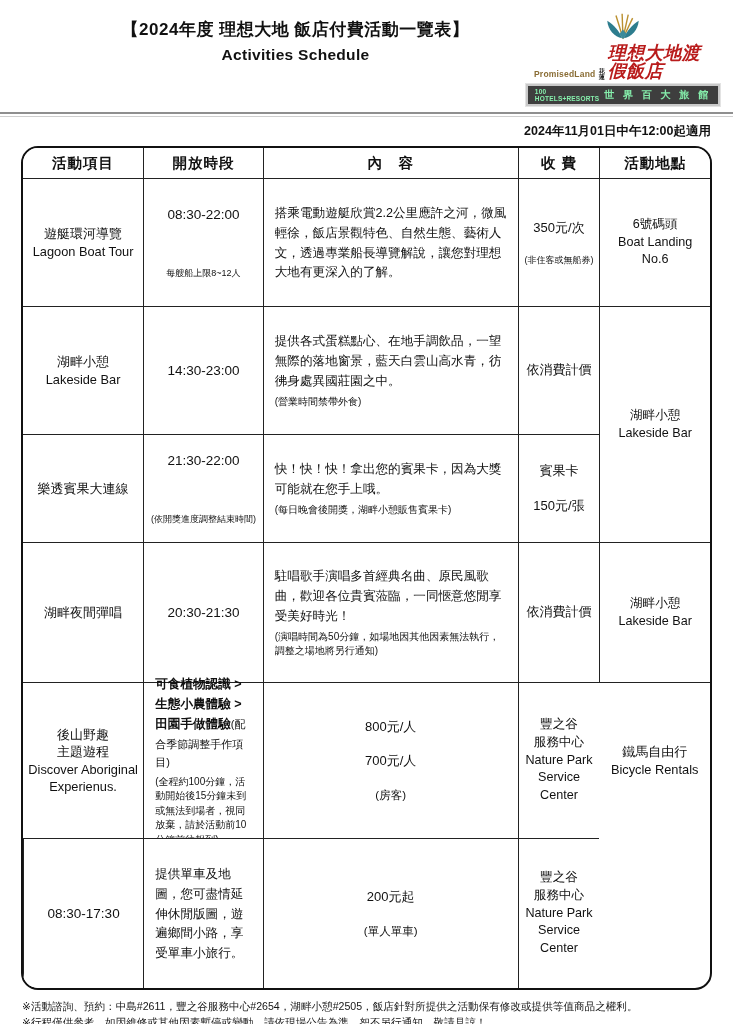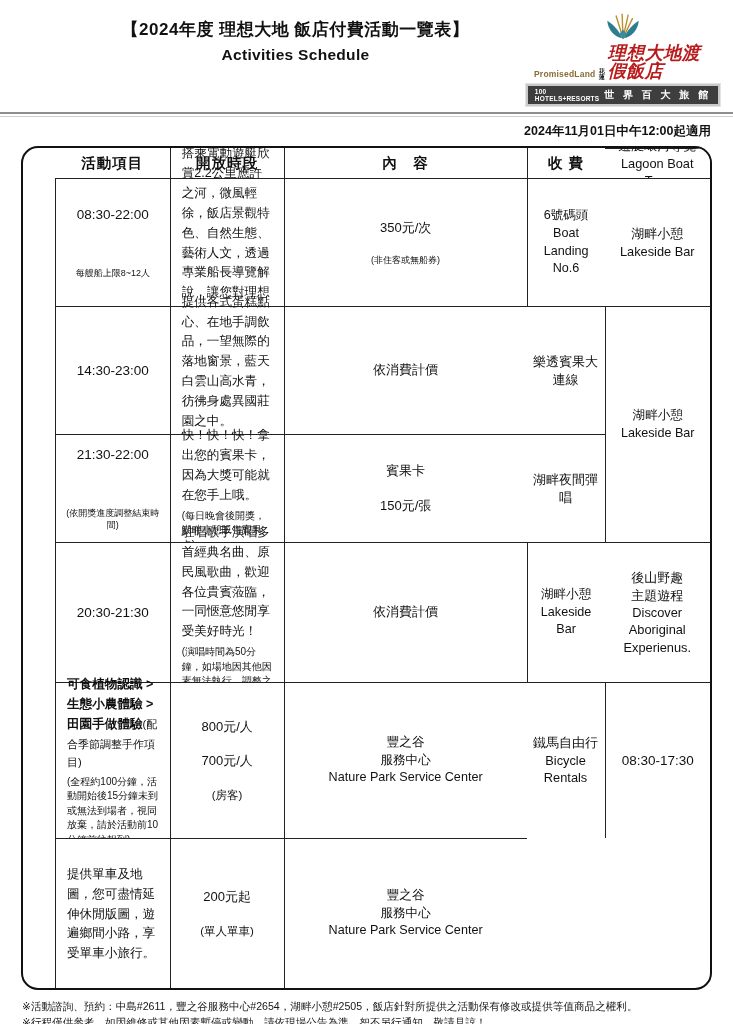--- a/index.html
+++ b/index.html
@@ -13,36 +13,35 @@
   
   .hdr{display:flex;align-items:flex-start;}
   .titleblock{flex:1;text-align:center;padding-top:8px;padding-left:36px;}
   .title-zh{font-size:17px;font-weight:bold;letter-spacing:.5px;}
   .title-en{font-size:15.5px;font-weight:bold;margin-top:5px;letter-spacing:.3px;}
   .logoblock{width:178px;display:flex;flex-direction:column;align-items:center;padding-top:2px;}
   .logo-row{display:flex;align-items:flex-end;gap:3px;}
   .brand-en{font-size:8.5px;font-weight:bold;color:#8a6d35;letter-spacing:.2px;line-height:1;padding-bottom:2px;}
   .seal{display:inline-block;font-size:6px;line-height:6px;width:9px;color:#222;font-weight:bold;text-align:center;vertical-align:middle;}
   .brand-zh{font-family:"DejaVu Serif","Liberation Serif",serif;font-style:italic;font-weight:bold;font-size:18px;color:#b91c1c;letter-spacing:.5px;line-height:1;}
-  .badge{margin-top:4px;background:#3e3e3e;color:#ffffff;display:flex;align-items:center;gap:5px;padding:2px 7px;border:2px solid #c9c9c9;outline:1px solid #e3e3e3;}
+  .badge{margin-top:4px;background:#3e3e3e;color:#86efac;display:flex;align-items:center;gap:5px;padding:2px 7px;border:2px solid #c9c9c9;outline:1px solid #e3e3e3;}
   .badge-left{font-size:6.5px;font-weight:bold;letter-spacing:.2px;}
   .badge-right{font-size:10px;font-weight:bold;letter-spacing:3px;white-space:nowrap;}
 
   .divider{margin-top:6px;height:2px;border-top:2px solid #8f8f8f;border-bottom:1px solid #cfcfcf;background:#fff;margin-left:-21px;margin-right:-21px;}
   .effective{ text-align:right;font-weight:bold;font-size:12.5px;margin:6px 1px 6px 0;}
 
   
   .tbl{
     width:691px;margin:0 auto;
     display:grid;
     grid-template-columns:17.5% 17.4% 37.1% 11.9% 16.1%;
     grid-template-rows:30px 128px 128px 108px 140px 156px 150px;
     border:2.5px solid #111;border-radius:17px;overflow:hidden;
     box-sizing:border-box;
-    padding-left:32px;
   }
   .cell{
     border-left:1.5px solid #222;border-top:1.5px solid #222;
     display:flex;flex-direction:column;justify-content:center;align-items:center;
     text-align:center;box-sizing:border-box;padding:4px 5px;background:#fff;
   }
   .cell.nl{border-left:none;}
   .cell.nt{border-top:none;}
   .hcell{font-weight:bold;font-size:14.5px;letter-spacing:1px;}
   .ln{display:block;}
@@ -105,20 +104,21 @@
 
   <div class="divider"></div>
   <div class="effective">2024年11月01日中午12:00起適用</div>
 
   <div class="tbl">
 
     <div class="cell nl nt hcell">活動項目</div>
     <div class="cell nt hcell">開放時段</div>
     <div class="cell nt hcell">內　容</div>
     <div class="cell nt hcell">收 費</div>
+    <div class="cell nt hcell">活動地點</div>
 
     <div class="cell nl act">
       <span class="ln">遊艇環河導覽</span>
       <span class="ln en">Lagoon Boat Tour</span>
     </div>
     <div class="cell">
       <span class="ln time-main">08:30-22:00</span>
       <span class="ln time-sub">每艘船上限8~12人</span>
     </div>
     <div class="cell content">

